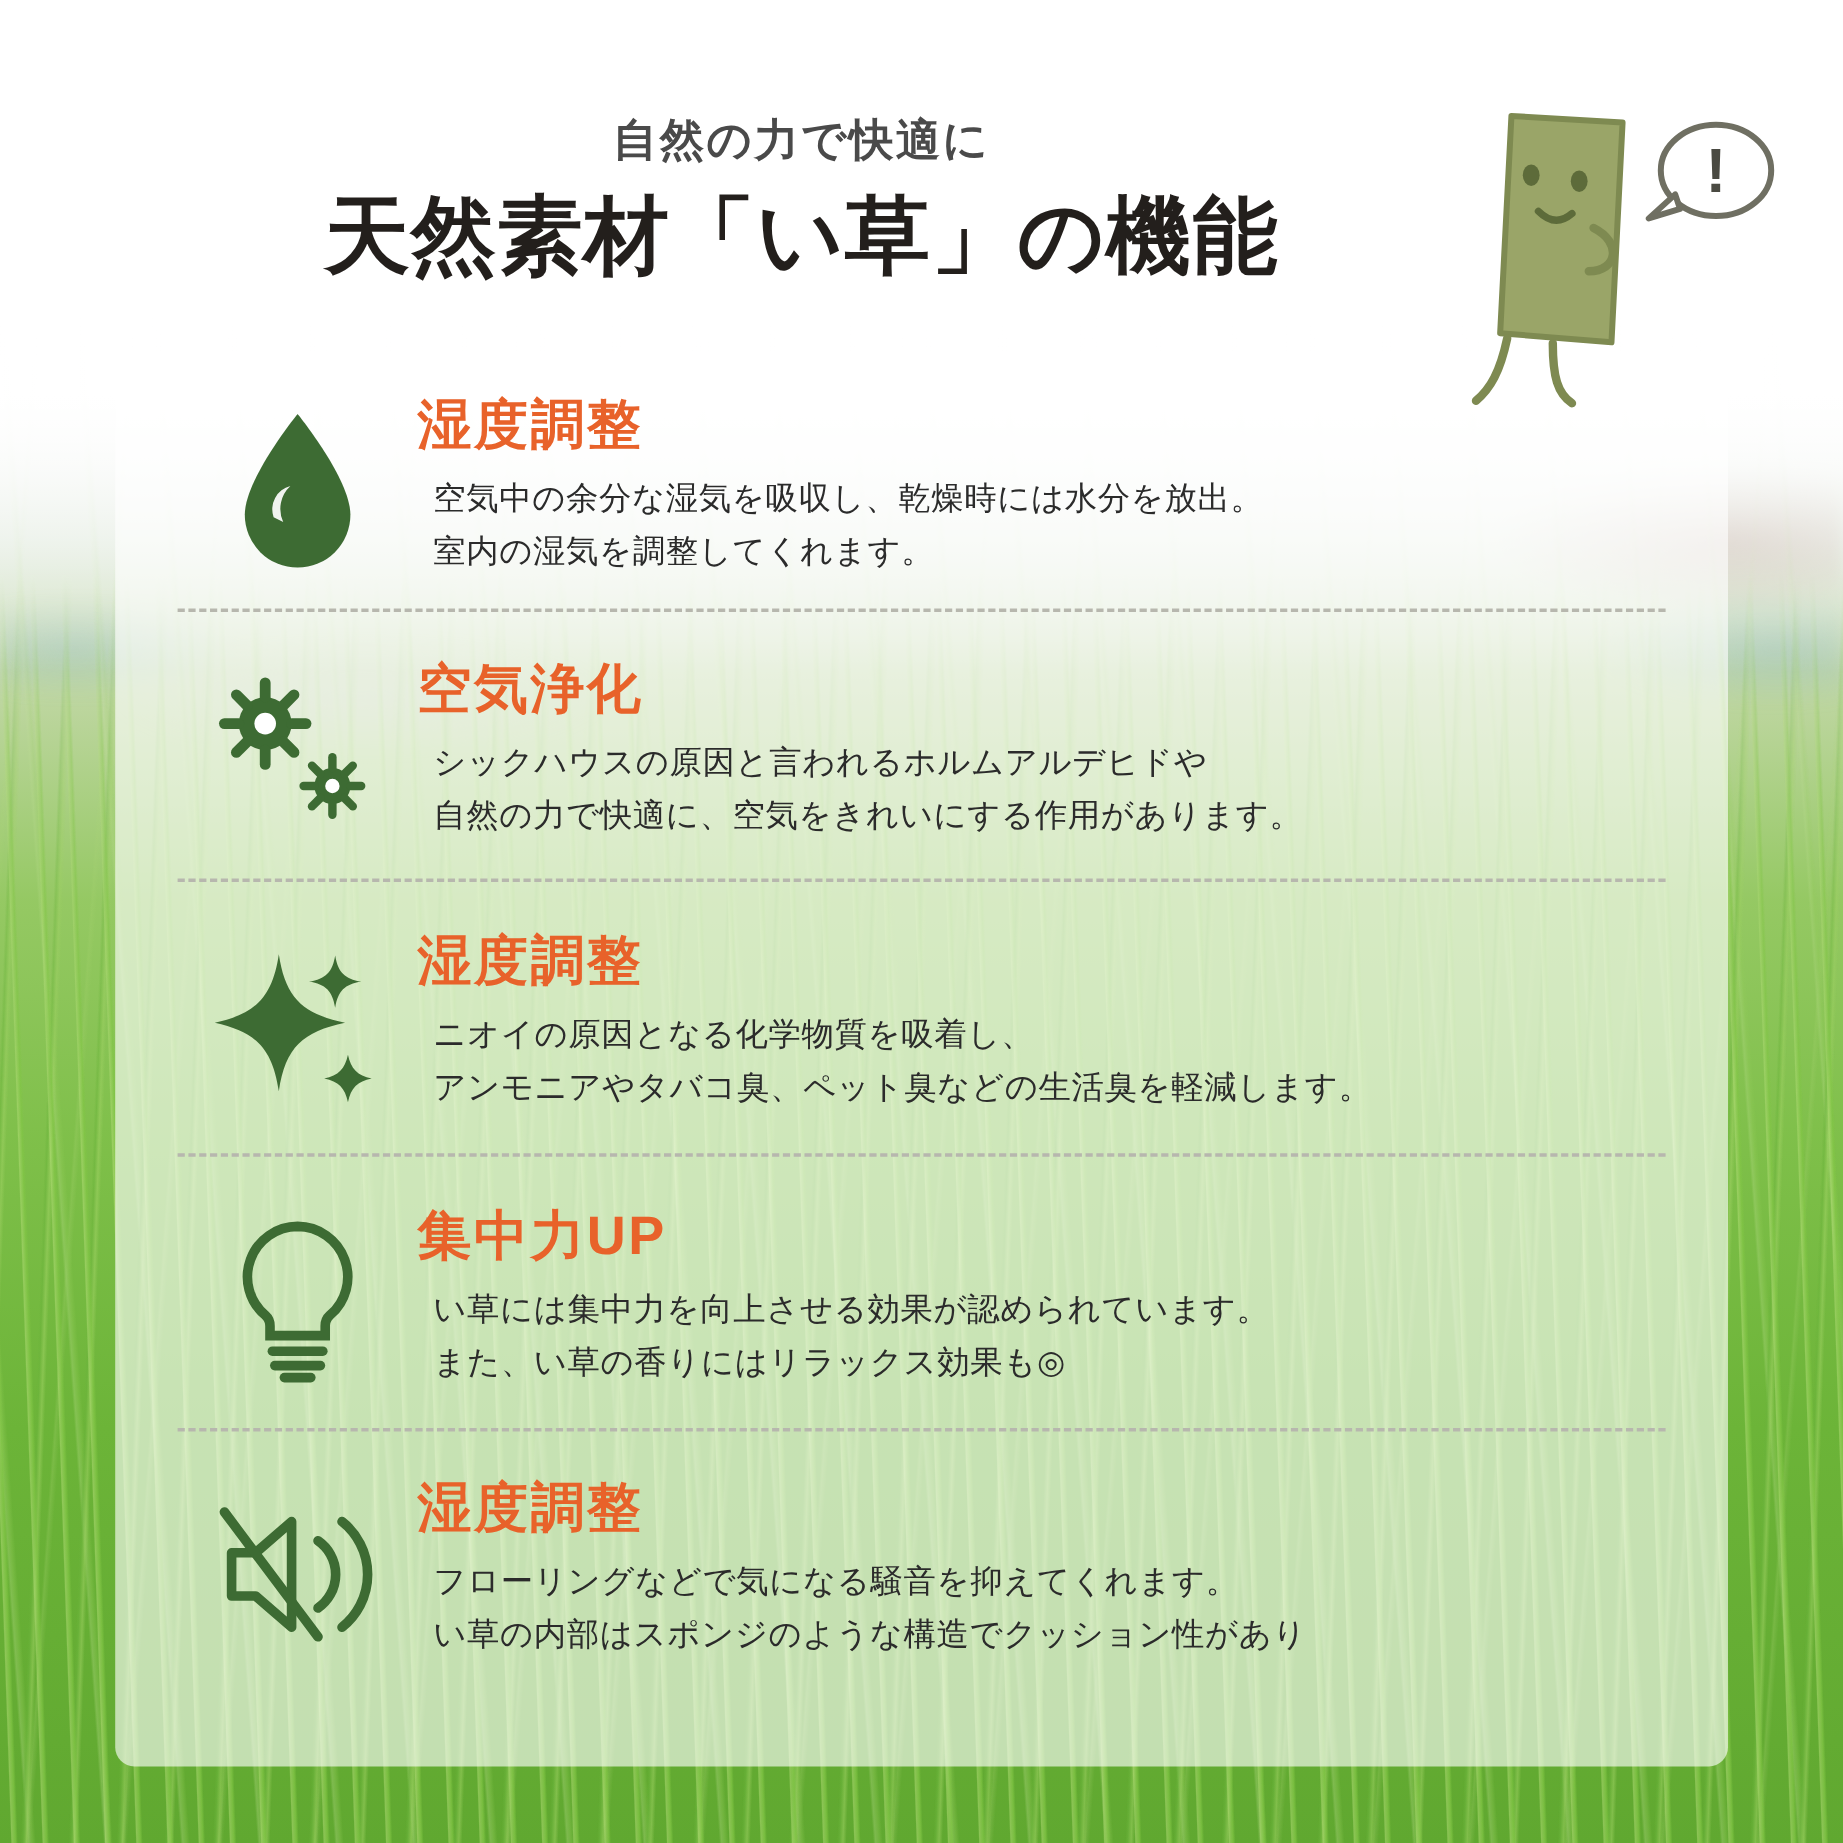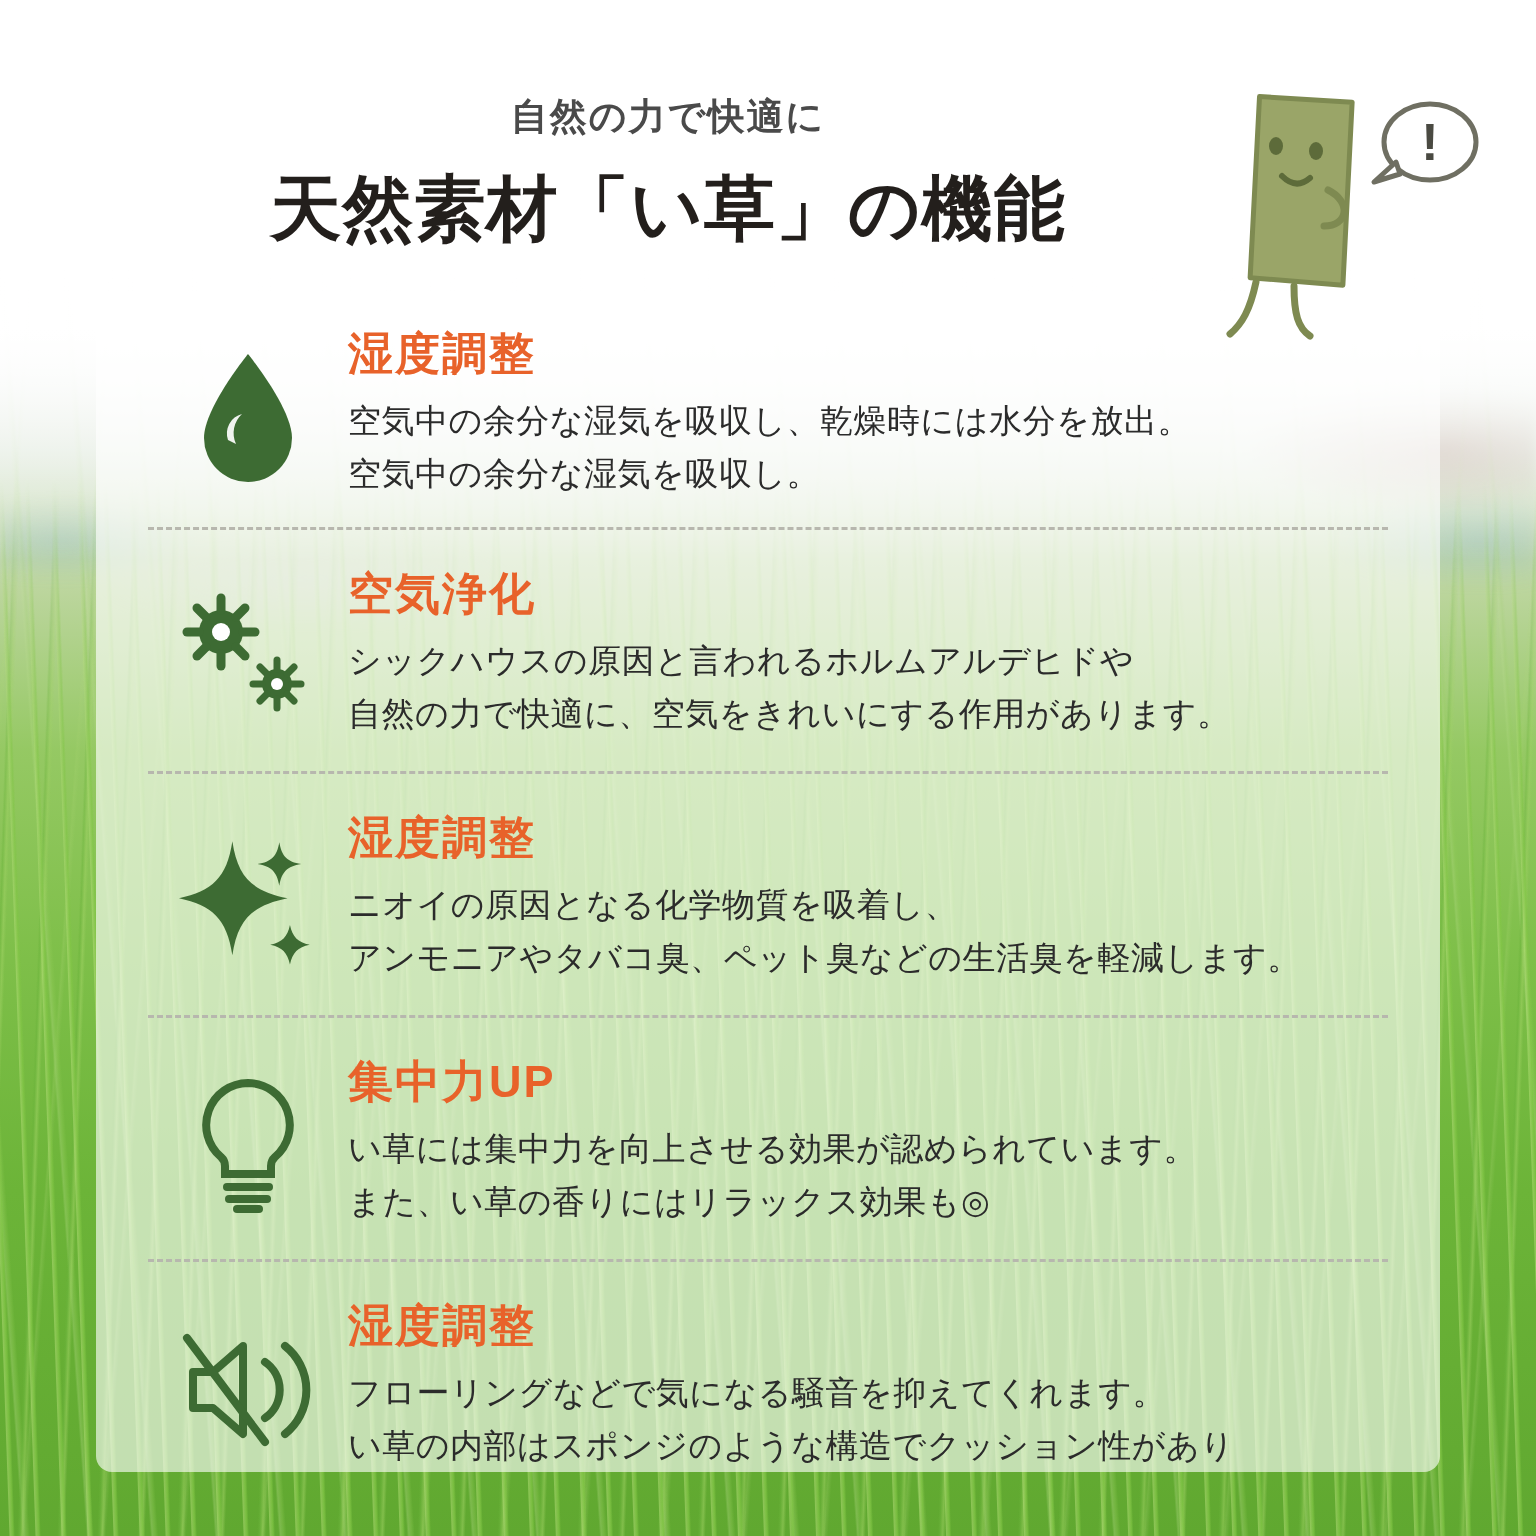--- a/index.html
+++ b/index.html
@@ -123,21 +123,21 @@
     z-index: 6;
   }
   .header-sub {
     margin-top: 92px;
     font-size: 37px;
     font-weight: bold;
     letter-spacing: 2px;
     color: #4a4a4a;
   }
   .header-title {
-    margin-top: 20px;
+    margin-top: 8px;
     font-size: 71px;
     font-weight: bold;
     letter-spacing: 1px;
     color: #231f1c;
   }
 
   
   .mascot {
     position: absolute;
     left: 1190px;
@@ -191,24 +191,25 @@
     padding-top: 4px;
   }
   .feature-title {
     font-size: 45px;
     font-weight: bold;
     color: #e8622a;
     letter-spacing: 2px;
     margin: 0 0 10px 0;
   }
   .feature-desc {
-    font-size: 33px;
+    font-size: 27px;
     line-height: 1.62;
     color: #2b2b2b;
     letter-spacing: 0.5px;
+    margin-left: 13px;
   }
   .feature-desc .line {
     display: block;
     white-space: nowrap;
   }
 
   
   .f-humidity { padding-top: 28px; padding-bottom: 26px; }
   .f-air      { padding-top: 30px; padding-bottom: 30px; }
   .f-anti     { padding-top: 30px; padding-bottom: 30px; }
@@ -263,21 +264,21 @@
       <div class="feature-icon">
         <svg width="120" height="140" viewBox="0 0 120 140" xmlns="http://www.w3.org/2000/svg">
           <path d="M60 6 C60 6 16 60 16 90 a44 44 0 0 0 88 0 C104 60 60 6 60 6 Z" fill="#3d6b33"></path>
           <path d="M40 92 a20 20 0 0 1 14 -26 a26 26 0 0 0 -6 30 Z" fill="#ffffff" opacity="0.92"></path>
         </svg>
       </div>
       <div class="feature-body">
         <div class="feature-title">湿度調整</div>
         <div class="feature-desc">
           <span class="line">空気中の余分な湿気を吸収し、乾燥時には水分を放出。</span>
-          <span class="line">空気中の余分な湿気を吸収し。</span>
+          <span class="line">室内の湿気を調整してくれます。</span>
         </div>
       </div>
     </div>
 
     <div class="feature f-air">
       <div class="feature-icon">
         <svg width="150" height="140" viewBox="0 0 150 140" xmlns="http://www.w3.org/2000/svg">
           <g fill="#3d6b33">
 
             <g transform="translate(48,44)">

